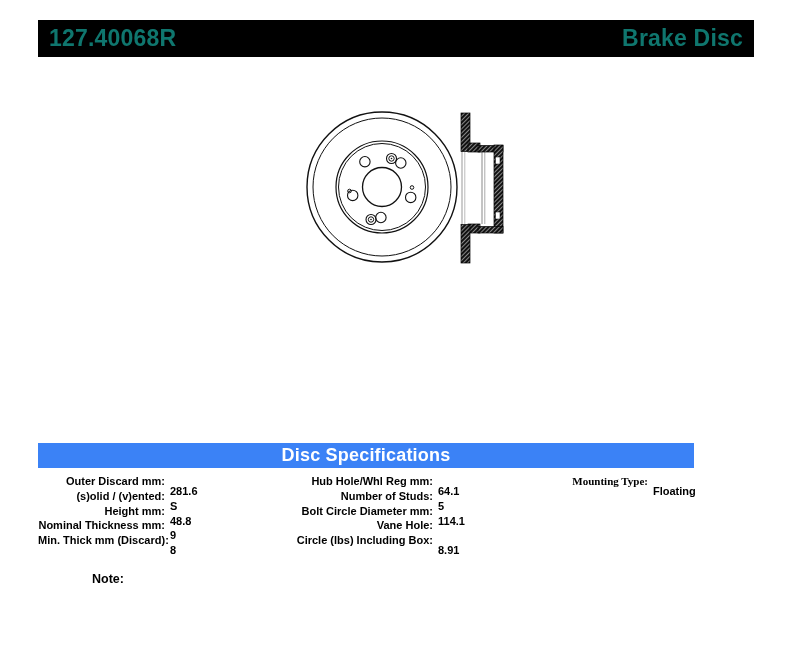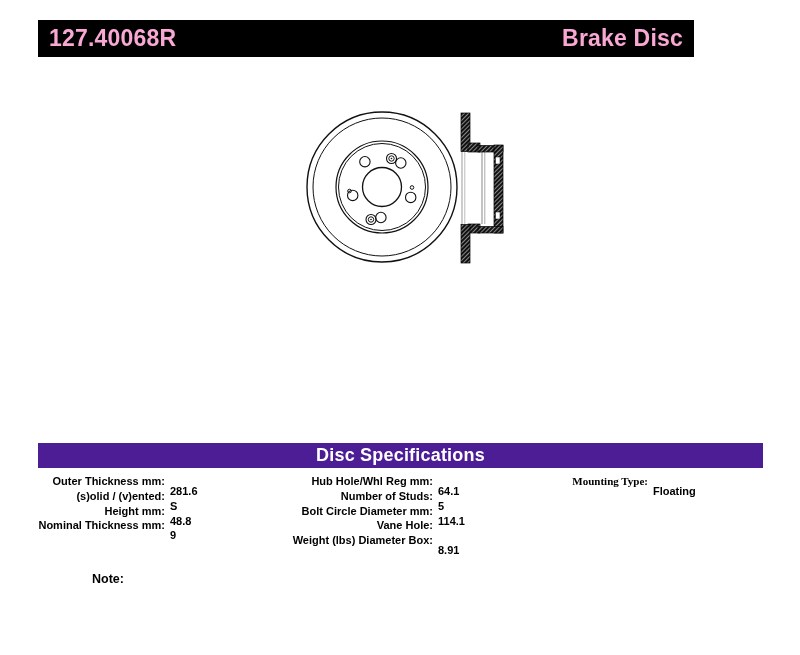--- a/index.html
+++ b/index.html
@@ -4,29 +4,29 @@
 <style>
   html, body { margin: 0; padding: 0; background: #ffffff; }
   body {
     width: 800px; height: 655px; position: relative; overflow: hidden;
     font-family: "Liberation Sans", sans-serif; color: #000;
   }
   .page { position: absolute; inset: 0; }
 
   
   .title-bar {
-    position: absolute; left: 38px; top: 20px; width: 656px; height: 37px;
-    background: #000; color: #f9a8d4;
+    position: absolute; left: 38px; top: 20px; width: 716px; height: 37px;
+    background: #000; color: #0f766e;
     display: flex; align-items: center; justify-content: space-between;
     padding: 0 11px; box-sizing: border-box;
     font-size: 23px; font-weight: bold; letter-spacing: 0.2px;
   }
   .spec-bar {
-    position: absolute; left: 38px; top: 443px; width: 725px; height: 25px;
-    background: #4c1d95; color: #fff;
+    position: absolute; left: 38px; top: 443px; width: 656px; height: 25px;
+    background: #3b82f6; color: #fff;
     display: flex; align-items: center; justify-content: center;
     font-size: 18px; font-weight: bold; letter-spacing: 0.2px;
   }
 
   
   .drawing-svg { position: absolute; left: 280px; top: 100px; }
 
   
   .spec-col { position: absolute; top: 474px; }
   .spec-row { display: flex; line-height: 14.8px; height: 14.8px; }
@@ -114,34 +114,38 @@
       <rect x="495.5" y="212" width="4.5" height="7" fill="#fff" stroke="#000" stroke-width="0.5"></rect>
     </g>
   </svg>
 
   <div class="spec-bar">
     <span>Disc Specifications</span>
   </div>
 
   <div class="spec-col col-1">
     <div class="spec-row">
-      <div class="spec-label">Outer Thickness mm:</div>
+      <div class="spec-label">Outer Discard mm:</div>
       <div class="spec-value">281.6</div>
     </div>
     <div class="spec-row">
       <div class="spec-label">(s)olid / (v)ented:</div>
       <div class="spec-value">S</div>
     </div>
     <div class="spec-row">
       <div class="spec-label">Height mm:</div>
       <div class="spec-value">48.8</div>
     </div>
     <div class="spec-row">
       <div class="spec-label">Nominal Thickness mm:</div>
       <div class="spec-value">9</div>
+    </div>
+    <div class="spec-row">
+      <div class="spec-label">Min. Thick mm (Discard):</div>
+      <div class="spec-value">8</div>
     </div>
   </div>
 
   <div class="spec-col col-2">
     <div class="spec-row">
       <div class="spec-label">Hub Hole/Whl Reg mm:</div>
       <div class="spec-value">64.1</div>
     </div>
     <div class="spec-row">
       <div class="spec-label">Number of Studs:</div>
@@ -149,21 +153,21 @@
     </div>
     <div class="spec-row">
       <div class="spec-label">Bolt Circle Diameter mm:</div>
       <div class="spec-value">114.1</div>
     </div>
     <div class="spec-row">
       <div class="spec-label">Vane Hole:</div>
       <div class="spec-value"></div>
     </div>
     <div class="spec-row">
-      <div class="spec-label">Weight (lbs) Diameter Box:</div>
+      <div class="spec-label">Circle (lbs) Including Box:</div>
       <div class="spec-value">8.91</div>
     </div>
   </div>
 
   <div class="spec-col col-3">
     <div class="spec-row">
       <div class="spec-label">Mounting Type:</div>
       <div class="spec-value">Floating</div>
     </div>
   </div>

